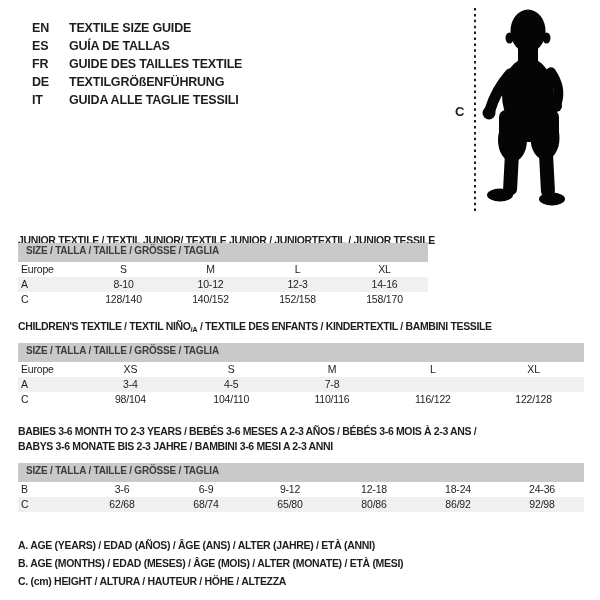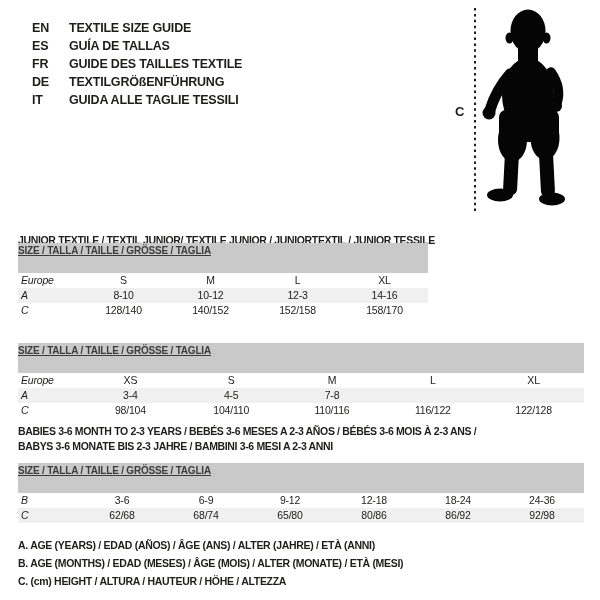--- a/index.html
+++ b/index.html
@@ -19,30 +19,30 @@
   
   .tbl-title{position:absolute;left:18px;font-size:10.5px;font-weight:700;
              letter-spacing:-0.35px;line-height:15px;white-space:nowrap;}
   .sub{font-size:7.5px;vertical-align:-2px;}
 
   
   .tbl{position:absolute;left:18px;}
   .t1{width:410px;top:243px;}
   .t2{width:566px;top:343px;}
   .t3{width:566px;top:463px;}
-  .size-bar{height:30px;line-height:15px;background:#c9c9c9;color:#3c3c3c;
+  .size-bar{height:19px;line-height:15px;background:#c9c9c9;color:#3c3c3c;
             font-weight:700;font-size:10px;letter-spacing:-0.2px;
-            padding-left:0;box-sizing:border-box;text-decoration:underline;}
+            padding-left:8px;box-sizing:border-box;}
   .t-row{display:grid;height:15px;line-height:15px;font-size:10.5px;letter-spacing:-0.2px;}
   .t1 .t-row{grid-template-columns:62px repeat(4,1fr);}
   .t2 .t-row{grid-template-columns:62px repeat(5,1fr);}
   .t3 .t-row{grid-template-columns:62px repeat(6,1fr);}
   .t-row.shaded{background:#f0f0f0;}
   .cell{text-align:center;}
-  .label-cell{text-align:left;padding-left:3px;font-style:italic;}
+  .label-cell{text-align:left;padding-left:3px;}
 
   
   .footnotes{position:absolute;left:18px;top:536px;font-size:10.5px;font-weight:700;
              letter-spacing:-0.3px;line-height:18px;white-space:nowrap;}
 </style>
 </head>
 <body>
 
 <div class="page">
 
@@ -113,20 +113,21 @@
     </div>
     <div class="t-row">
       <span class="label-cell">C</span>
       <span class="cell">128/140</span>
       <span class="cell">140/152</span>
       <span class="cell">152/158</span>
       <span class="cell">158/170</span>
     </div>
   </div>
 
+  <div class="tbl-title" style="top:319px"><span>CHILDREN'S TEXTILE / TEXTIL NIÑO</span><span class="sub">/A</span><span> / TEXTILE DES ENFANTS / KINDERTEXTIL / BAMBINI TESSILE</span></div>
   <div class="tbl t2">
     <div class="size-bar">SIZE / TALLA / TAILLE / GRÖSSE / TAGLIA</div>
     <div class="t-row">
       <span class="label-cell">Europe</span>
       <span class="cell">XS</span>
       <span class="cell">S</span>
       <span class="cell">M</span>
       <span class="cell">L</span>
       <span class="cell">XL</span>
     </div>

